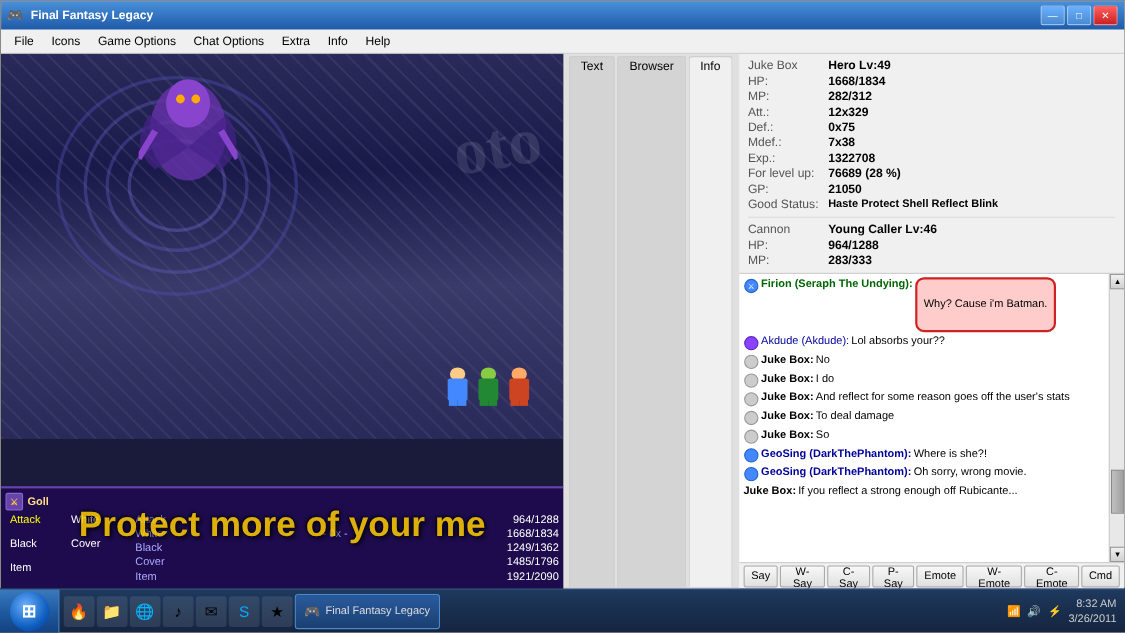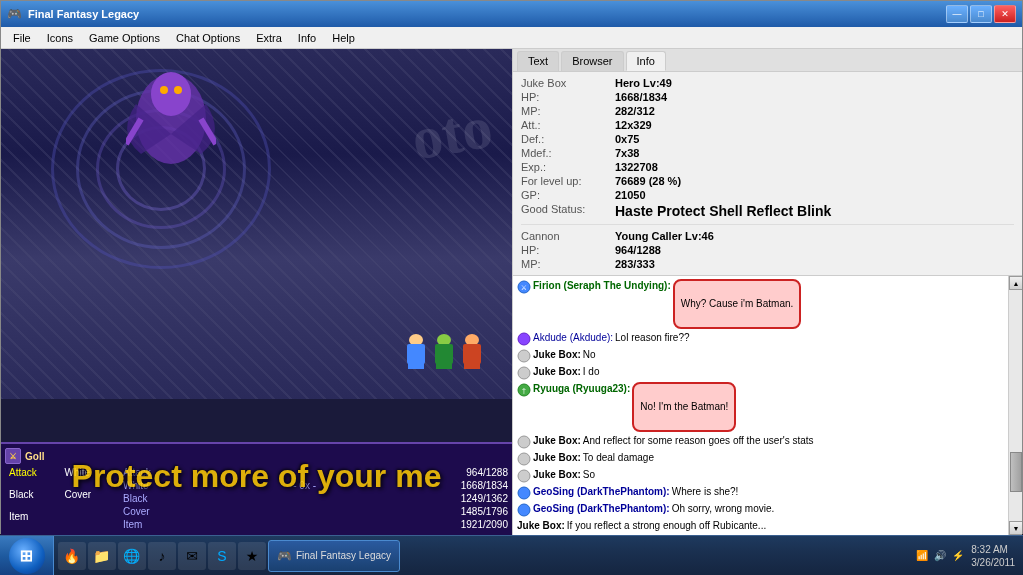--- a/index.html
+++ b/index.html
@@ -81,20 +81,21 @@
     }
     .taskbar-right {
       display: flex;
       align-items: center;
       gap: 6px;
       padding: 0 8px;
       color: #ccc;
       font-size: 10px;
     }
     .clock {
+      text-align: right;
       line-height: 1.3;
     }
 
     
     .window {
       position: absolute;
       top: 0;
       left: 0;
       width: 1023px;
       height: 534px;
@@ -315,21 +316,21 @@
       color: #ffcc00;
       text-shadow: 2px 2px 4px #000, -1px -1px 3px #000;
       white-space: nowrap;
       opacity: 0.85;
     }
 
     
     .right-panel {
       flex: 1;
       display: flex;
-      flex-direction: column;
+      flex-direction: row;
       background: #f0f0f0;
       border-left: 1px solid #ccc;
     }
 
     
     .panel-tabs-row1 {
       display: flex;
       background: #e0e0e0;
       border-bottom: 1px solid #ccc;
       padding: 2px 4px 0;
@@ -370,21 +371,21 @@
 
     
     .status-content {
       padding: 4px 8px;
       font-size: 11px;
       flex: 0 0 auto;
       border-bottom: 1px solid #ccc;
     }
     .status-row {
       display: flex;
-      gap: 24px;
+      gap: 3px;
       padding: 1px 0;
     }
     .status-label {
       color: #555;
       min-width: 70px;
     }
     .status-value {
       color: #000;
       font-weight: bold;
     }
@@ -648,21 +649,21 @@
           <div class="status-row">
             <span class="status-label">For level up:</span>
             <span class="status-value">76689 (28 %)</span>
           </div>
           <div class="status-row">
             <span class="status-label">GP:</span>
             <span class="status-value">21050</span>
           </div>
           <div class="status-row">
             <span class="status-label">Good Status:</span>
-            <span class="status-value" style="font-size:14px;">Haste Protect Shell Reflect Blink</span>
+            <span class="status-value" style="font-size:10px;">Haste Protect Shell Reflect Blink</span>
           </div>
           <div class="status-divider"></div>
           <div class="status-row">
             <span class="status-label">Cannon</span>
             <span class="status-value">Young Caller Lv:46</span>
           </div>
           <div class="status-row">
             <span class="status-label">HP:</span>
             <span class="status-value">964/1288</span>
           </div>
@@ -682,48 +683,40 @@
               </svg>
               <span style="color:#006600;font-weight:bold;">Firion (Seraph The Undying): </span>
               <span class="batman-highlight">Why? Cause i'm Batman.</span>
             </div>
 
             <div class="chat-line">
               <svg class="chat-icon" viewBox="0 0 14 14">
                 <circle cx="7" cy="7" r="6" fill="#8844ff" stroke="#6622cc" stroke-width="1"></circle>
               </svg>
               <span style="color:#000099;font-weight:normal;">Akdude (Akdude): </span>
-              <span>Lol reason fire??</span>
+              <span>Lol absorbs your??</span>
             </div>
 
             <div class="chat-line">
               <svg class="chat-icon" viewBox="0 0 14 14">
                 <circle cx="7" cy="7" r="6" fill="#cccccc" stroke="#999999" stroke-width="1"></circle>
               </svg>
               <span style="font-weight:bold;">Juke Box: </span>
               <span>No</span>
             </div>
 
             <div class="chat-line">
               <svg class="chat-icon" viewBox="0 0 14 14">
                 <circle cx="7" cy="7" r="6" fill="#cccccc" stroke="#999999" stroke-width="1"></circle>
               </svg>
               <span style="font-weight:bold;">Juke Box: </span>
               <span>I do</span>
             </div>
 
 
-            <div class="chat-line">
-              <svg class="chat-icon" viewBox="0 0 14 14">
-                <circle cx="7" cy="7" r="6" fill="#44aa44" stroke="#228822" stroke-width="1"></circle>
-                <text x="7" y="10" text-anchor="middle" fill="white" font-size="7">†</text>
-              </svg>
-              <span style="color:#006600;font-weight:bold;">Ryuuga (Ryuuga23): </span>
-              <span class="batman-highlight">No! I'm the Batman!</span>
-            </div>
 
             <div class="chat-line">
               <svg class="chat-icon" viewBox="0 0 14 14">
                 <circle cx="7" cy="7" r="6" fill="#cccccc" stroke="#999999" stroke-width="1"></circle>
               </svg>
               <span style="font-weight:bold;">Juke Box: </span>
               <span>And reflect for some reason goes off the user's stats</span>
             </div>
 
             <div class="chat-line">
@@ -769,20 +762,30 @@
 
           <div class="v-scroll">
             <div class="scroll-btn">▲</div>
             <div class="scroll-track">
               <div class="scroll-thumb"></div>
             </div>
             <div class="scroll-btn">▼</div>
           </div>
         </div>
 
+        <div class="say-bar">
+          <button class="say-btn">Say</button>
+          <button class="say-btn">W-Say</button>
+          <button class="say-btn">C-Say</button>
+          <button class="say-btn">P-Say</button>
+          <button class="say-btn">Emote</button>
+          <button class="say-btn">W-Emote</button>
+          <button class="say-btn">C-Emote</button>
+          <button class="say-btn">Cmd</button>
+        </div>
       </div>
     </div>
   </div>
 </div>
 
 <div class="taskbar">
   <div class="taskbar-start">
     <div class="taskbar-start-orb">⊞</div>
   </div>
   <div class="taskbar-items">

